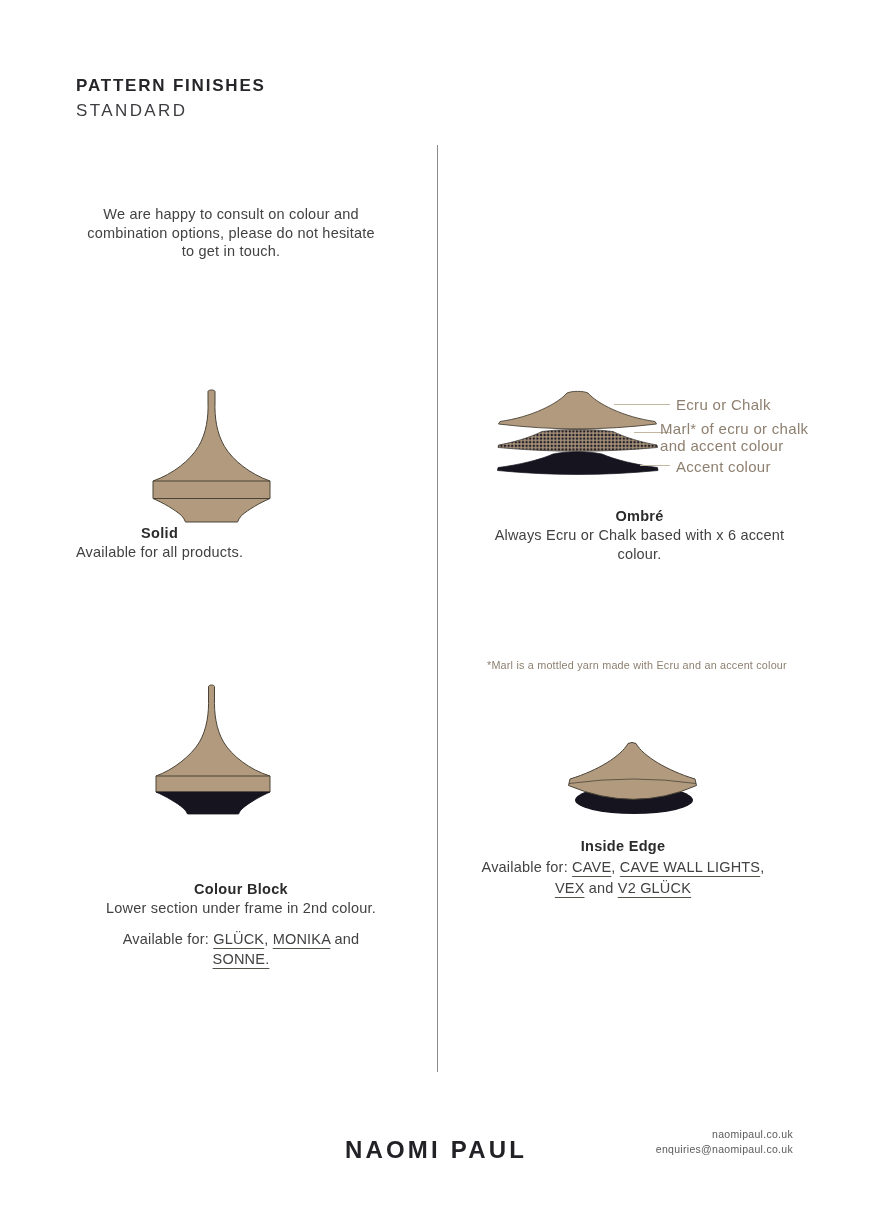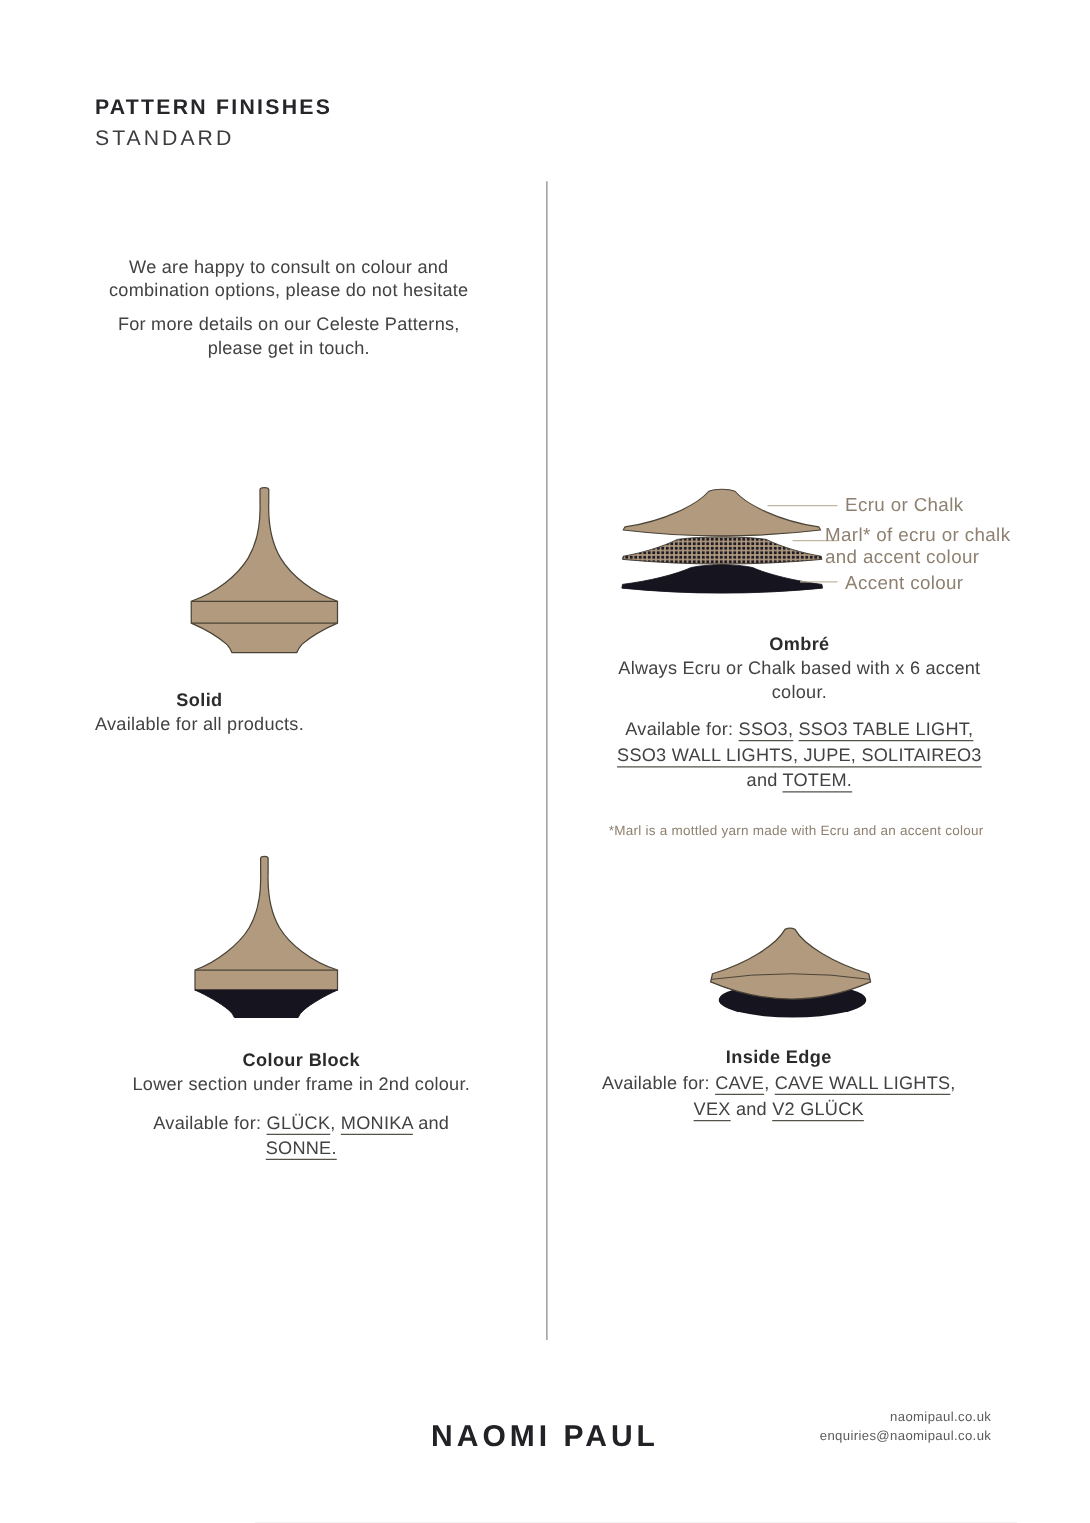--- a/index.html
+++ b/index.html
@@ -23,24 +23,24 @@
   
   .body-text{font-size:14.5px;line-height:18.6px;letter-spacing:0.2px;color:#424242;text-align:center;}
   .sec-heading{font-size:14.5px;font-weight:700;letter-spacing:0.3px;color:#2b2b2b;line-height:19px;}
   .para{margin-bottom:9px;}
   .avail{margin-top:11px;}
   .avail-line{line-height:20.6px;white-space:nowrap;}
   .plink{text-decoration:underline;text-underline-offset:3.5px;text-decoration-thickness:1px;text-decoration-color:#55514b;}
 
   
   .intro{position:absolute;left:76px;top:205px;width:310px;}
-  .solid-text{position:absolute;left:76px;top:552px;}
+  .solid-text{position:absolute;left:76px;top:524px;}
   .ombre-text{position:absolute;left:487px;top:507px;width:305px;}
   .footnote{position:absolute;left:487px;top:659px;font-size:10.8px;letter-spacing:0.2px;color:#8e8070;}
-  .cb-text{position:absolute;left:76px;top:840px;width:330px;}
+  .cb-text{position:absolute;left:76px;top:880px;width:330px;}
   .ie-text{position:absolute;left:463px;top:837px;width:320px;}
 
   
   .illus{position:absolute;}
   .solid-illus{left:151px;top:388px;}
   .ombre-illus{left:496px;top:390px;}
   .cb-illus{left:154px;top:683px;}
   .ie-illus{left:565px;top:741px;}
 
   
@@ -68,24 +68,21 @@
     <div class="title-main">PATTERN FINISHES</div>
     <div class="title-sub">STANDARD</div>
   </div>
 
   <div class="divider"></div>
 
   <div class="intro body-text">
     <div class="para">
       <div>We are happy to consult on colour and</div>
       <div>combination options, please do not hesitate</div>
-    </div>
-    <div class="para">
-      <div>For more details on our Celeste Patterns,</div>
-      <div>please get in touch.</div>
+      <div>to get in touch.</div>
     </div>
   </div>
 
   <svg class="illus solid-illus" width="121" height="136" viewBox="0 0 121 136">
     <path d="M57,3.5 C57.5,1.5 63.5,1.5 64,3.5 L64,14 C63.5,29 65.5,45 73.5,58.5
              C82,72.5 99,86 119,93 L119,110.5 C108.5,115 97.5,121.5 90.5,127.5
              Q87.5,131 86.5,134 L34.5,134 Q33.5,131 30.5,127.5 C23.5,121.5 12.5,115 2,110.5
              L2,93 C22,86 39,72.5 47.5,58.5 C55.5,45 57.5,29 57,14 Z" fill="#b29a7e" stroke="#4a4438" stroke-width="1" stroke-linejoin="round"></path>
     <line x1="2" y1="93" x2="119" y2="93" stroke="#4a4438" stroke-width="1"></line>
     <line x1="2" y1="110.5" x2="119" y2="110.5" stroke="#4a4438" stroke-width="1"></line>
@@ -117,25 +114,20 @@
   <div class="annotation anno-1">Ecru or Chalk</div>
   <div class="annotation anno-2">Marl* of ecru or chalk and accent colour</div>
   <div class="annotation anno-3">Accent colour</div>
 
   <div class="ombre-text body-text">
     <div class="sec-heading">Ombré</div>
     <div>
       <div>Always Ecru or Chalk based with x 6 accent</div>
       <div>colour.</div>
     </div>
-    <div class="avail">
-        <div class="avail-line"><span>Available for: </span><span class="plink">SSO3,</span><span> </span><span class="plink">SSO3 TABLE LIGHT,</span></div>
-        <div class="avail-line"><span class="plink">SSO3 WALL LIGHTS, JUPE, SOLITAIREO3</span></div>
-        <div class="avail-line"><span>and </span><span class="plink">TOTEM.</span></div>
-      </div>
   </div>
 
   <div class="footnote">*Marl is a mottled yarn made with Ecru and an accent colour</div>
 
   <svg class="illus cb-illus" width="118" height="133" viewBox="0 0 118 133">
     <path d="M54.5,3.5 C55,1.5 60,1.5 60.5,3.5 L60.5,15 C60,30 62,46 69.5,59
              C77.5,72.5 96,87 116,93 L116,109 L2,109 L2,93
              C19,87 37.5,72.5 45.5,59 C53,46 55,30 54.5,15 Z" fill="#b29a7e" stroke="#4a4438" stroke-width="1" stroke-linejoin="round"></path>
     <line x1="2" y1="93" x2="116" y2="93" stroke="#4a4438" stroke-width="1"></line>
     <path d="M2,109 L116,109 C106,113.5 95.5,119.5 89,125 Q85.5,128 84.5,131

